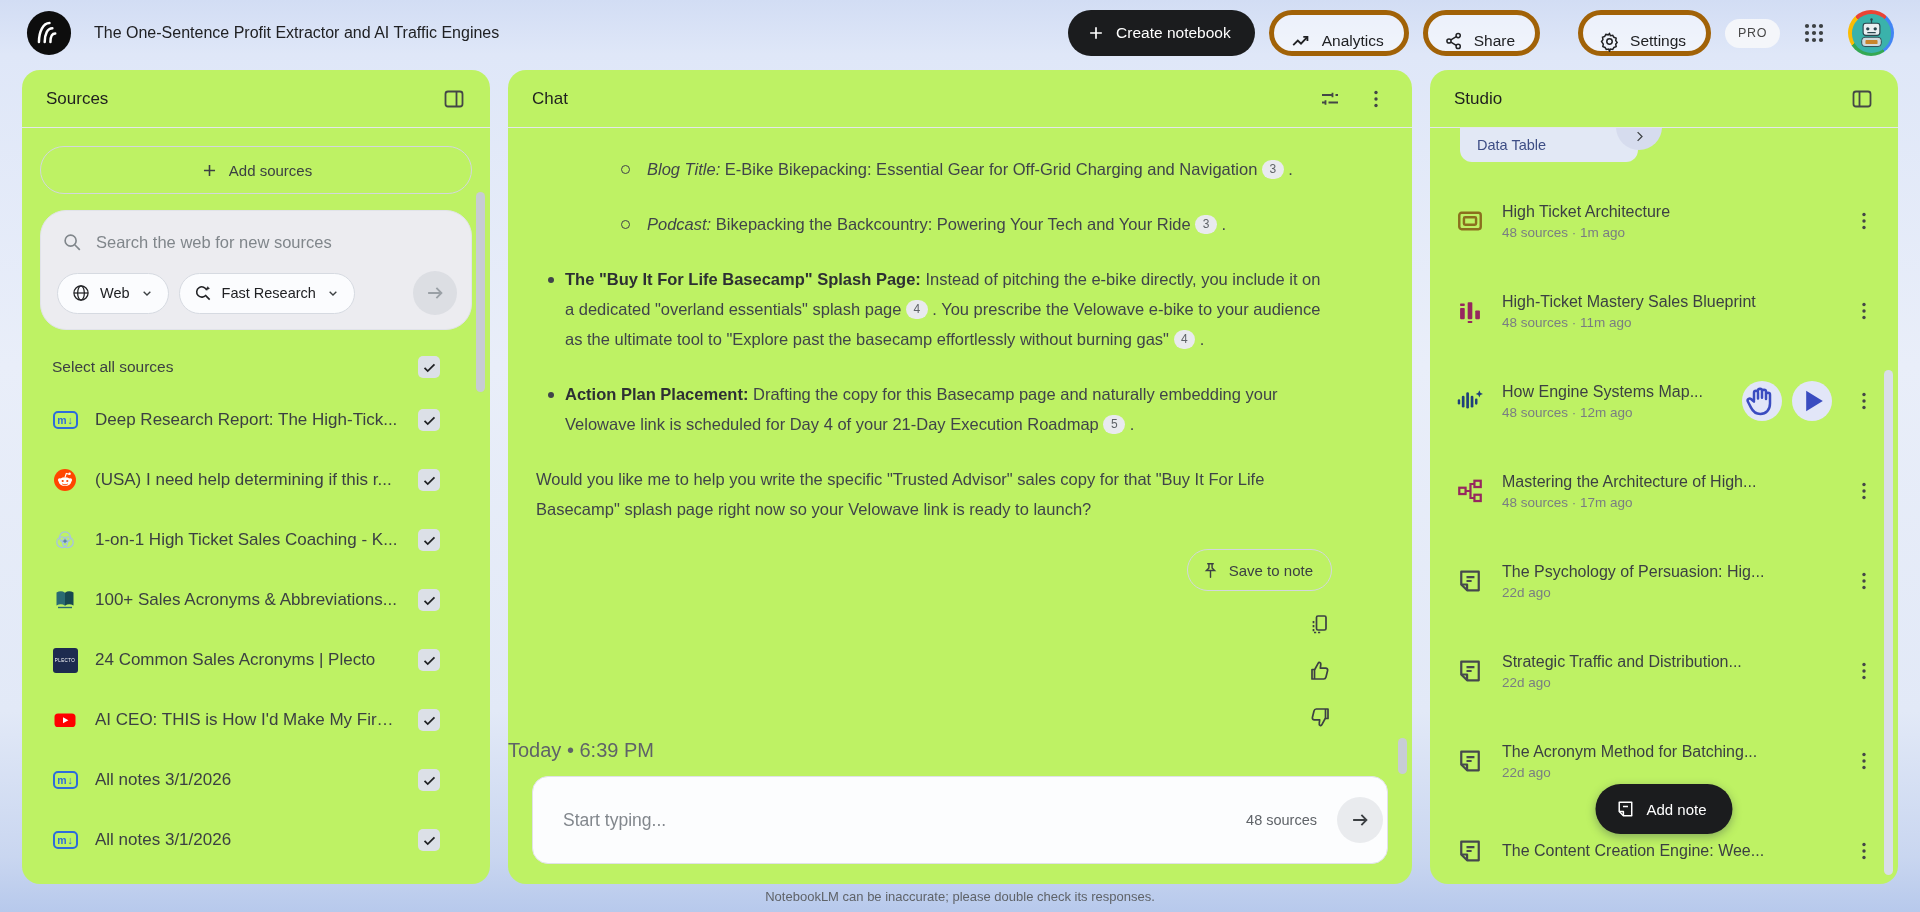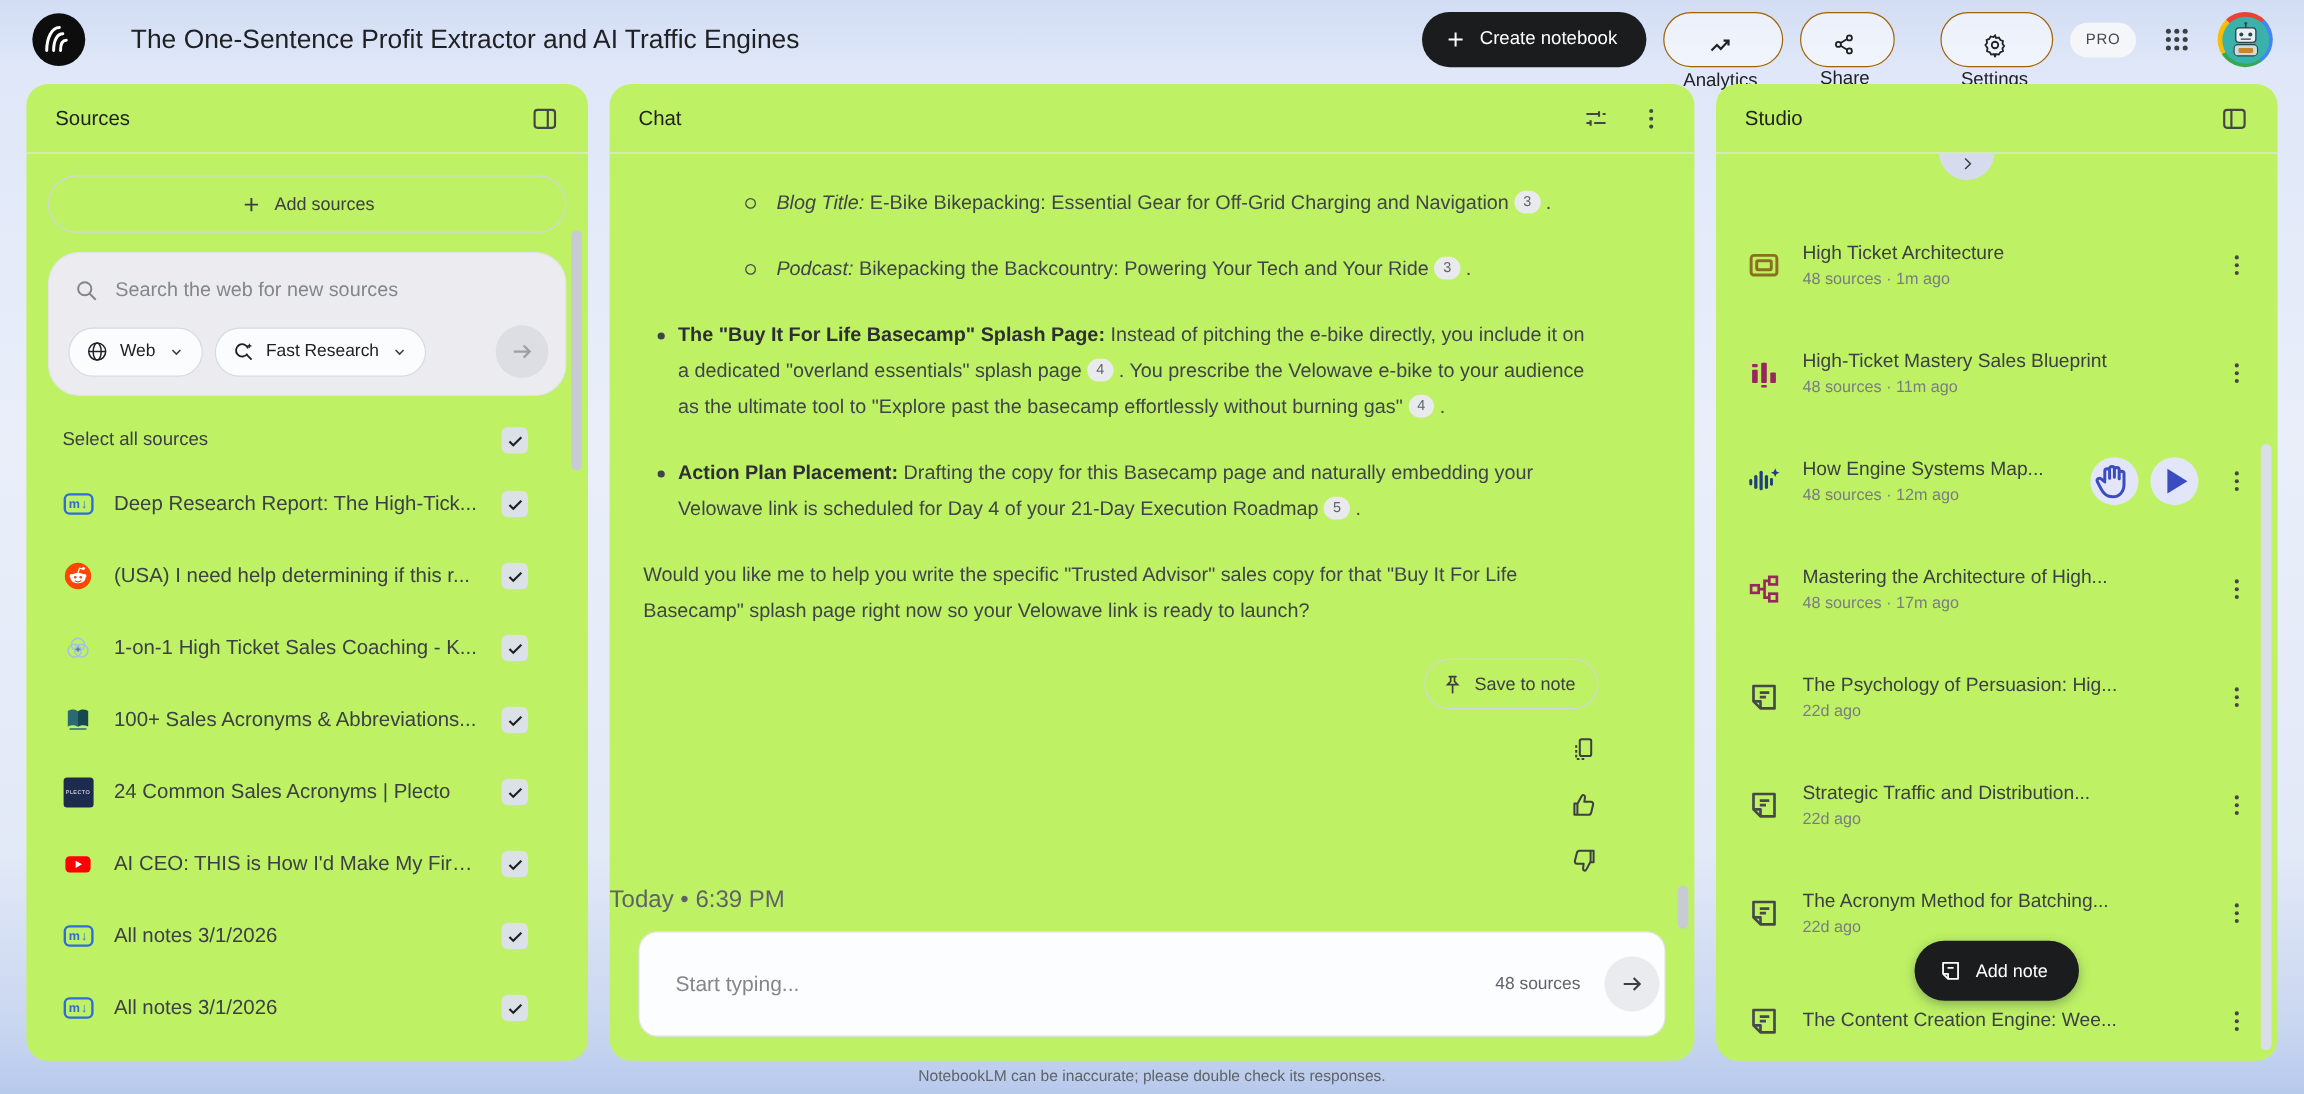--- a/index.html
+++ b/index.html
@@ -7,26 +7,26 @@
   body {
     font-family:"Liberation Sans", sans-serif;
     background:linear-gradient(180deg,#d2ddf4 0%,#dfe7f8 6%,#e9eef9 40%,#e2e9f7 78%,#c9d6f0 94%,#b7c9ec 100%);
     color:#1f1f1f;
   }
   svg { display:block; }
 
   
   .header { height:66px; display:flex; align-items:center; padding:0 26px; gap:14px; }
   .logo { width:46px; height:46px; flex:none; }
-  .app-title { font-size:22px; color:#202124; white-space:nowrap; margin-left:23px; }
+  .app-title { font-size:16px; color:#202124; white-space:nowrap; margin-left:8px; }
   .spacer { flex:1; }
   .btn { display:flex; align-items:center; gap:10px; height:46px; border-radius:24px;
          font-size:15.5px; cursor:pointer; white-space:nowrap; }
   .btn-dark { background:#1b1c1e; color:#fff; padding:0 24px 0 18px; }
-  .btn-light { background:rgba(255,255,255,.55); border:1px solid #a16207; color:#202124; padding:16px 20px 0 16px;flex-direction:column; }
+  .btn-light { background:rgba(255,255,255,.55); border:5px solid #a16207; color:#202124; padding:16px 20px 0 16px; }
   .gap-lg { width:10px; }
   .pro-badge { background:#f4f6fa; border-radius:15px; height:29px; display:flex; align-items:center;
                padding:0 13px; font-size:12.5px; letter-spacing:.6px; color:#474747; }
   .apps-grid { width:28px; height:28px; margin:0 6px; }
   .avatar { width:46px; height:46px; border-radius:50%; padding:2.5px; flex:none;
             background:conic-gradient(#ea4335 0 12%, #4285f4 12% 40%, #34a853 40% 66%, #fbbc04 66% 88%, #ea4335 88% 100%); }
   .avatar svg { border-radius:50%; }
 
   
   .main { display:flex; gap:18px; padding:4px 22px 0; height:818px; }
@@ -480,20 +480,23 @@
       <span class="panel-title">Studio</span>
       <span class="ph-icon">
         <svg viewBox="0 0 24 24" fill="none" stroke="#444746" stroke-width="1.8">
             <rect x="3.5" y="4.5" width="17" height="15" rx="2.5"></rect>
             <path d="M9.5 4.5v15"></path>
           </svg>
       </span>
     </div>
 
     <div class="studio-top">
+      <div class="data-chip">
+        <span>Data Table</span>
+      </div>
       <div class="chip-circle">
         <svg width="15" height="15" viewBox="0 0 24 24" fill="none" stroke="#3c4043" stroke-width="2">
             <path d="M9 5l7 7-7 7"></path>
           </svg>
       </div>
     </div>
 
     <div class="studio-list">
         <div class="studio-row">
           <span class="st-icon">

